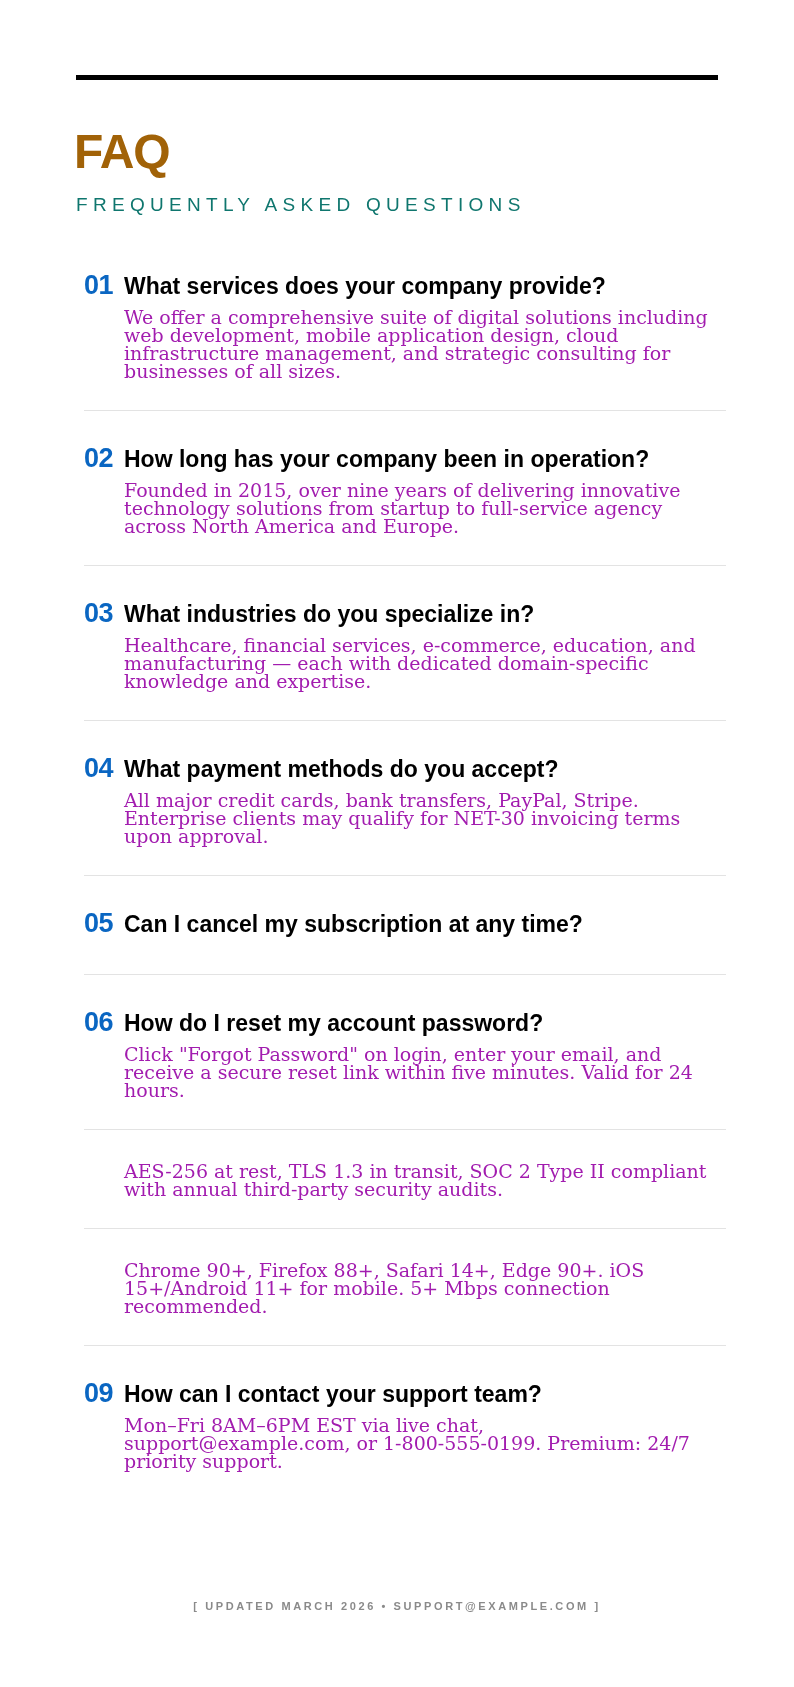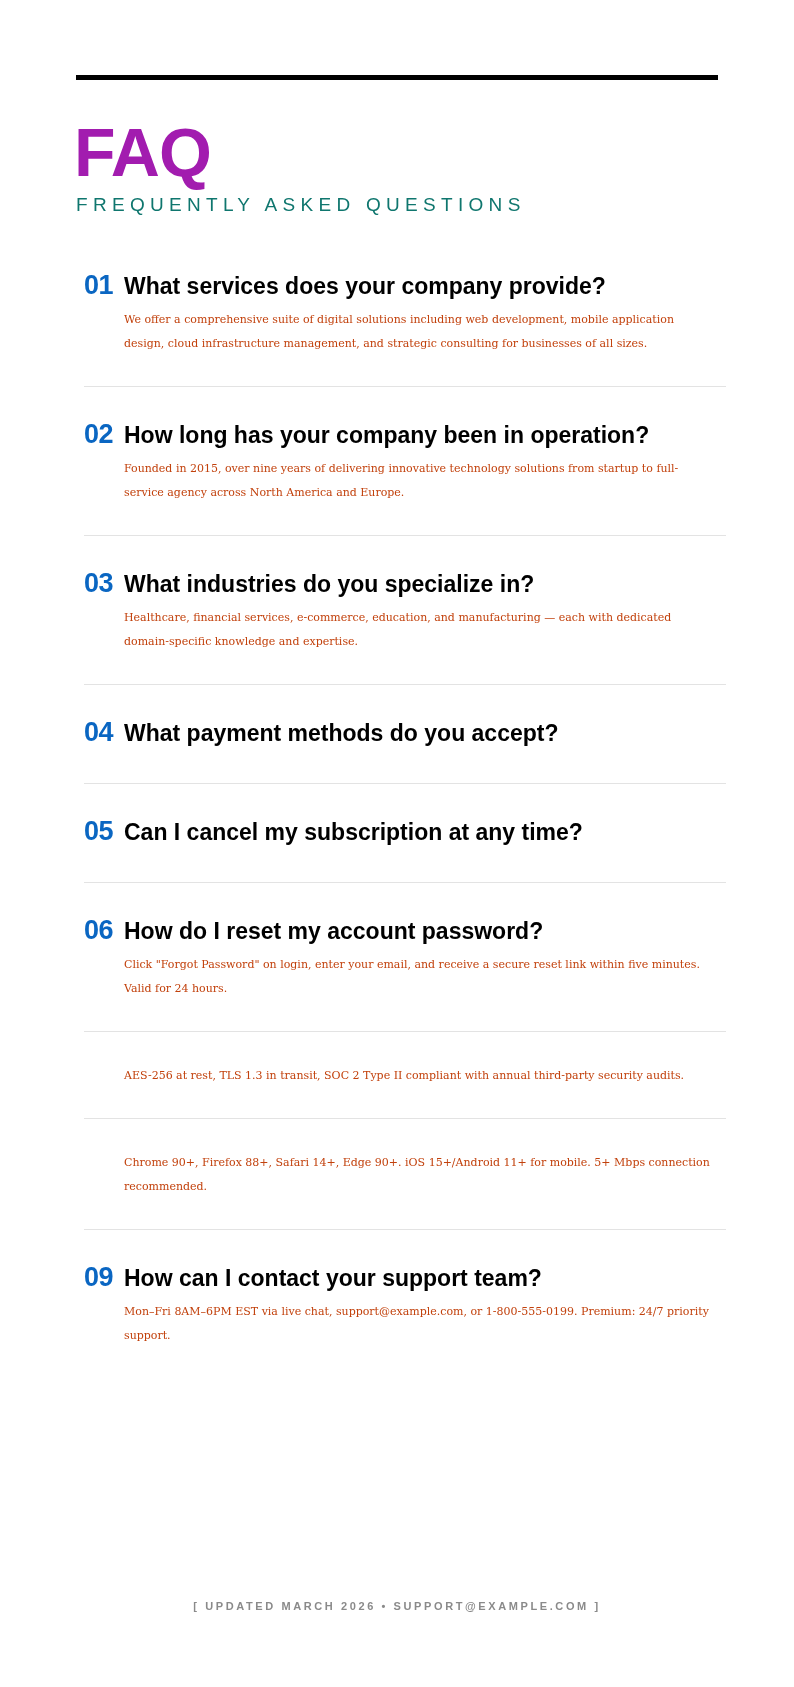--- a/index.html
+++ b/index.html
@@ -27,23 +27,23 @@
       height: 5px;
       background: #000000;
     }
     .title {
       position: absolute;
       left: -2px;
       top: 112px;
       margin: 0;
       font-family: "Liberation Sans", sans-serif;
       font-weight: 700;
-      font-size: 68px;
+      font-size: 48px;
       line-height: 80px;
-      color: #a21caf;
+      color: #a16207;
       letter-spacing: -1px;
     }
     .subtitle {
       position: absolute;
       left: 0;
       top: 196px;
       margin: 0;
       font-family: "Liberation Sans", sans-serif;
       font-size: 19px;
       line-height: 18px;
@@ -88,23 +88,23 @@
       font-family: "Liberation Sans", sans-serif;
       font-weight: 700;
       font-size: 23px;
       color: #000000;
       margin: 0;
       white-space: nowrap;
     }
     .answer {
       margin: 2px 0 0 40px;
       font-family: "DejaVu Serif", serif;
-      font-size: 11px;
-      line-height: 24px;
-      color: #c2410c;
+      font-size: 19px;
+      line-height: 18px;
+      color: #a21caf;
       width: 588px;
     }
     .footer {
       position: absolute;
       left: 0;
       top: 1600px;
       width: 642px;
       text-align: center;
       font-family: "Liberation Sans", sans-serif;
       font-size: 11px;
@@ -143,20 +143,21 @@
         <span class="q-num">03</span>
         <h2 class="q-text">What industries do you specialize in?</h2>
       </div>
       <p class="answer">Healthcare, financial services, e-commerce, education, and manufacturing — each with dedicated domain-specific knowledge and expertise.</p>
     </li>
     <li class="faq-item">
       <div class="q-row">
         <span class="q-num">04</span>
         <h2 class="q-text">What payment methods do you accept?</h2>
       </div>
+      <p class="answer">All major credit cards, bank transfers, PayPal, Stripe. Enterprise clients may qualify for NET-30 invoicing terms upon approval.</p>
     </li>
     <li class="faq-item">
       <div class="q-row">
         <span class="q-num">05</span>
         <h2 class="q-text">Can I cancel my subscription at any time?</h2>
       </div>
     </li>
     <li class="faq-item">
       <div class="q-row">
         <span class="q-num">06</span>

